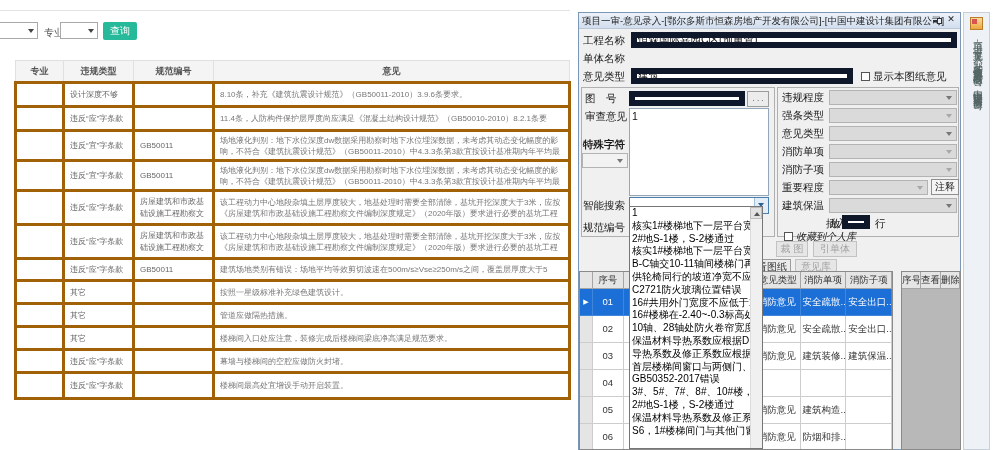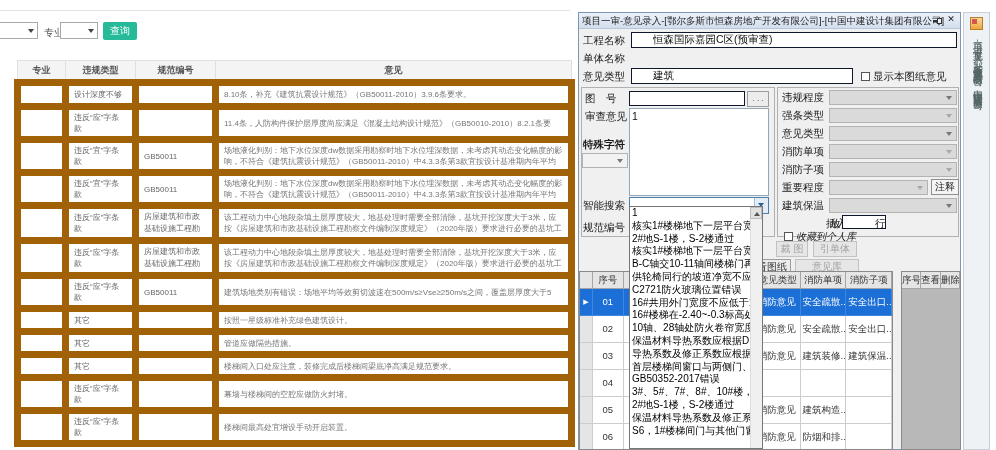--- a/index.html
+++ b/index.html
@@ -10,40 +10,40 @@
   .lp-topline { position:absolute; left:0; top:10px; width:570px; height:1px; background:#e3e3e3; }
   .combo { position:absolute; height:17px; background:#fff; border:1px solid #a9a9a9; }
   .combo .arr { position:absolute; right:3px; top:6px; width:0; height:0;
     border-left:3.5px solid transparent; border-right:3.5px solid transparent; border-top:4.5px solid #444; }
   .lp-label { position:absolute; font-size:10px; color:#555; }
   .query-btn { position:absolute; left:103px; top:22px; width:34px; height:18px; background:#26b99a;
     color:#fff; font-size:10px; border:none; border-radius:2px; font-family:inherit; }
 
   table.lp-table { position:absolute; left:14px; top:60px; width:554px; border-collapse:collapse; table-layout:fixed; }
   .lp-table th { height:22px; background:#f4f4f4; border:1px solid #e0e0e0; font-size:9px; color:#555; font-weight:bold; }
-  .lp-table td { border:7px solid #a16207; font-size:8px; color:#777; padding:2px 5px; vertical-align:middle; }
+  .lp-table td { border:3px solid #a16207; font-size:8px; color:#777; padding:2px 5px; vertical-align:middle; }
   .lp-table td.c-type, .lp-table td.c-code { color:#666; }
   .clip1 { max-height:11px; overflow:hidden; line-height:11px; }
   .clip2 { max-height:22px; overflow:hidden; line-height:11px; }
   .clip3 { max-height:24px; overflow:hidden; line-height:12px; }
   tr.h24{height:24px} tr.h30{height:30px} tr.h34{height:34px} tr.h22{height:22px} tr.h23{height:23px} tr.h26{height:26px}
 
   
   .dialog { position:absolute; left:578px; top:12px; width:383px; height:438px; background:#f0f0f0; border:1px solid #7c96b5; }
   .titlebar { position:absolute; left:0; top:0; right:0; height:16px; background:linear-gradient(#ecf2fa,#d2deee);
     border-bottom:1px solid #bac7d9; font-size:9.5px; color:#222; line-height:15px; padding-left:3px;
     white-space:nowrap; overflow:hidden; }
   .title-pin { position:absolute; right:17px; top:4px; width:10px; height:8px; }
   .title-pin .pinbar { position:absolute; left:0; top:3px; width:4px; height:2px; background:#333; }
   .title-pin .pinhead { position:absolute; left:4px; top:1px; width:5px; height:6px; border:1px solid #333; background:#e8eef7; }
   .title-close { position:absolute; right:3px; top:1px; font-size:9px; color:#222; width:12px; text-align:center; }
 
   .fldlabel { position:absolute; font-size:10.5px; color:#1a1a1a; white-space:nowrap; }
-  .tinput { position:absolute; height:16px; border:1px solid #0f172a; background:#fff; font-size:10.5px;
-    padding:0 21px; font-family:inherit; color:#111; }
+  .tinput { position:absolute; height:16px; border:6px solid #0f172a; background:#fff; font-size:10.5px;
+    padding:0 1px; font-family:inherit; color:#111; }
   .checkbox { position:absolute; width:9px; height:9px; border:1px solid #555; background:#fff; }
   .groupbox { position:absolute; border:1px solid #b0b0b0; }
 
   .gcombo { position:absolute; height:15px; background:#dadada; border:1px solid #b3b3b3; }
   .gcombo .arr { position:absolute; right:4px; top:5px; width:0; height:0;
     border-left:3.5px solid transparent; border-right:3.5px solid transparent; border-top:4.5px solid #777; }
   .gcombo.lite .arr { border-top-color:#a8a8a8; }
 
   .smart-combo { position:absolute; left:50px; top:184px; width:140px; height:17px; background:#fff; border:1px solid #4a7fae; }
   .smart-combo .btn { position:absolute; right:0; top:0; width:14px; height:15px; background:#e2edf8; border-left:1px solid #9fc0dc; }
@@ -332,21 +332,21 @@
   <span class="fldlabel" style="left:203px; top:204px;margin-left:44px;">插入位置</span>
   <span class="fldlabel" style="left:251px; top:204px;">放</span>
   <input class="tinput" style="left: 263px; top: 202px; width: 28px; height: 14px;" readonly="">
   <span class="fldlabel" style="left:296px; top:204px;">行</span>
   <span class="checkbox" style="left:205px; top:219px;"></span>
   <span class="fldlabel" style="left:217px; top:217px; font-size:10px;font-style:italic;">收藏到个人库</span>
 
   <button class="winbtn" style="left:197px; top:228px; width:32px;">裁 图</button>
   <button class="winbtn" style="left:234px; top:228px; width:44px;">引单体</button>
   <button class="winbtn enabled" style="left:174px; top:246px; width:38px;">看图纸</button>
-  <button class="winbtn" style="left:216px; top:246px; width:64px;">意见库</button>
+  <button class="winbtn" style="left:216px; top:246px; width:42px;">意见库</button>
 
   <div class="grid">
     <div class="g-head">
       <div class="gc cw-mark"></div>
       <div class="gc cw-no">序号</div>
       <div class="gc cw-op"></div>
       <div class="gc cw-type">意见类型</div>
       <div class="gc cw-item">消防单项</div>
       <div class="gc cw-sub">消防子项</div>
     </div>

